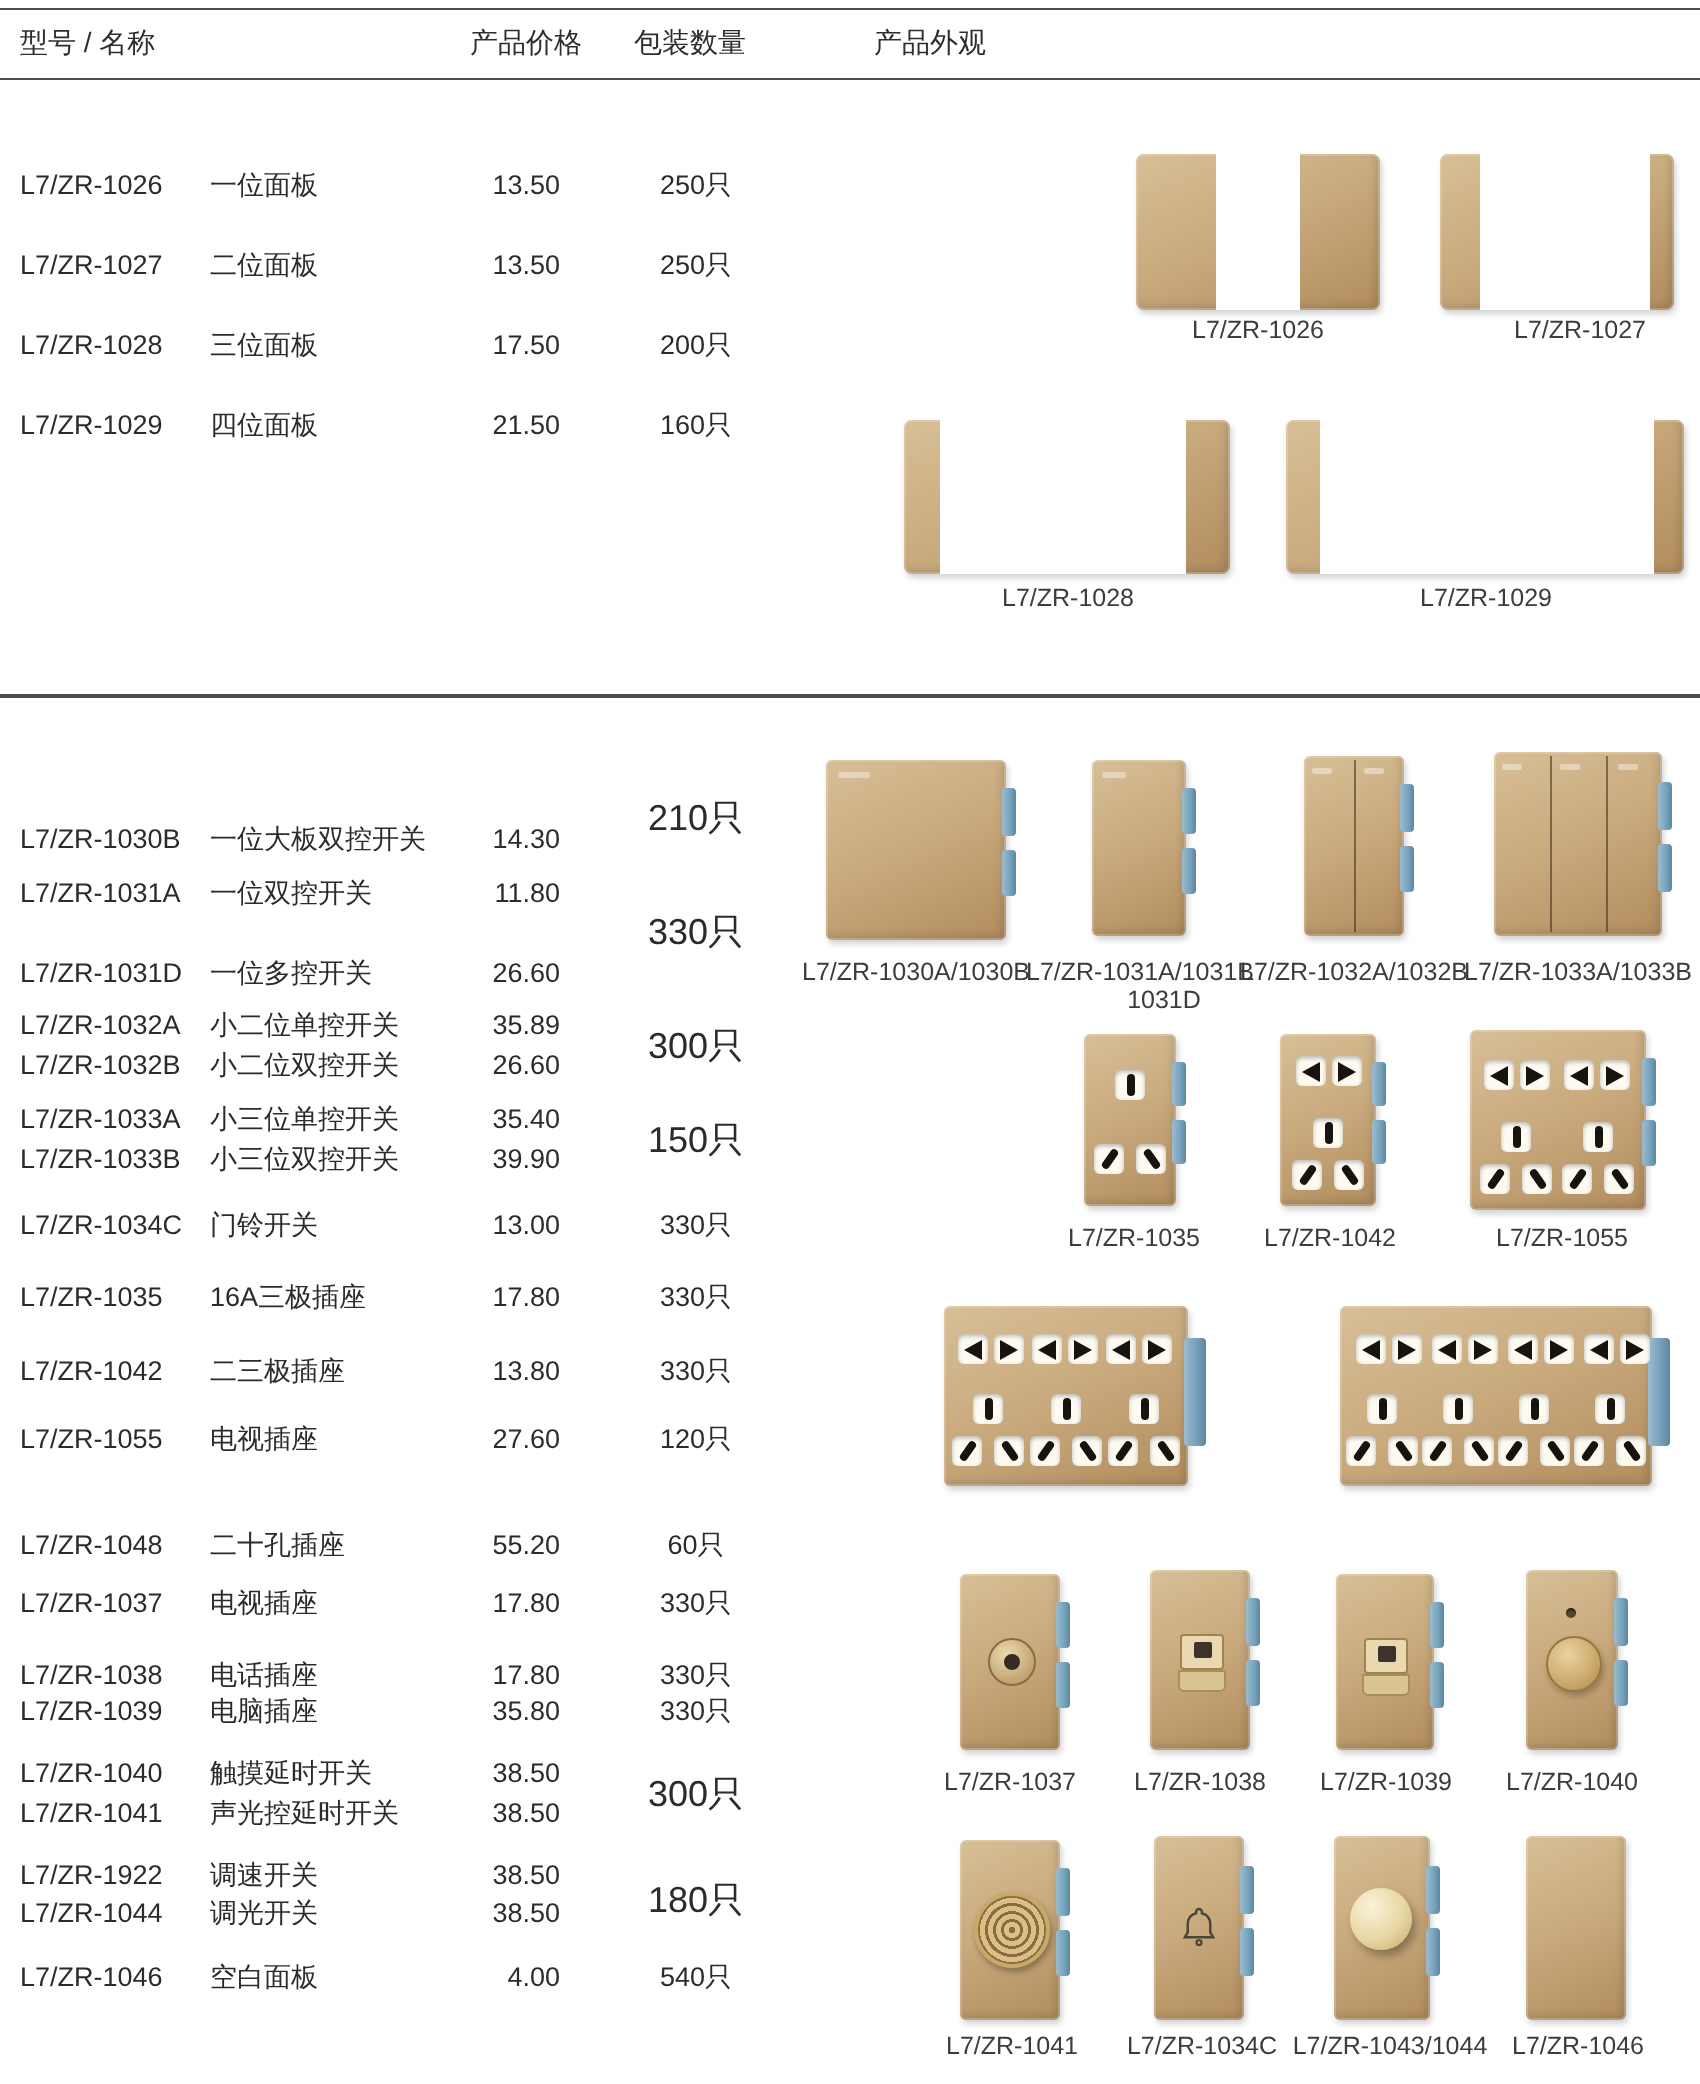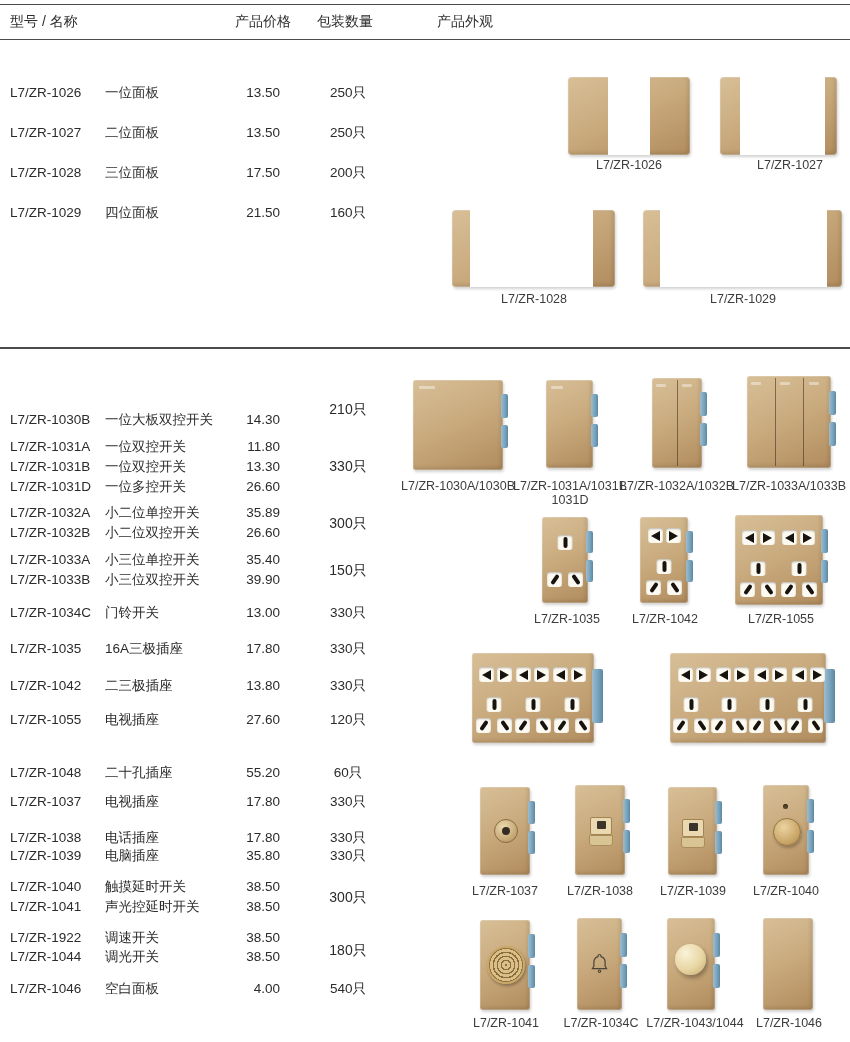--- a/index.html
+++ b/index.html
@@ -7,21 +7,21 @@
         font-family:"Liberation Sans","DejaVu Sans",sans-serif;color:var(--text-dark,#2b2b2d);}
   .hline{position:absolute;left:0;right:0;height:1px;background:var(--line-dark,#4b4b4d);}
   .hline.thick{height:2px;}
   .hdr{position:absolute;font-size:14px;color:#2e2e30;white-space:nowrap;}
   
   .r{position:absolute;left:0;width:450px;height:18px;font-size:13.5px;line-height:18px;white-space:nowrap;}
   .r .m{position:absolute;left:10px;}
   .r .n{position:absolute;left:105px;}
   .r .p{position:absolute;left:222px;width:58px;text-align:right;}
   .r .q{position:absolute;left:314px;width:68px;text-align:center;}
-  .qg{position:absolute;left:314px;width:68px;text-align:center;font-size:14px;height:18px;line-height:18px;}
+  .qg{position:absolute;left:314px;width:68px;text-align:center;font-size:18px;height:18px;line-height:18px;}
   
   .cap{position:absolute;font-size:12.5px;color:#3c3c3e;white-space:nowrap;transform:translateX(-50%);}
   
   .panel{position:absolute;border-radius:4px;
          background:linear-gradient(155deg,var(--panel-gold-light,#d8bf97),var(--panel-gold,#c8a97c) 50%,var(--panel-gold-dark,#b18c5e));
          box-shadow:inset 0 0 0 1px rgba(255,255,255,.22), inset -2px -2px 4px rgba(0,0,0,.13), 1px 2px 3px rgba(0,0,0,.18);}
   .win{position:absolute;top:0;bottom:0;background:#fff;}
   .seam{position:absolute;top:2px;bottom:2px;width:1px;background:rgba(58,42,20,.55);}
   .brand{position:absolute;top:6px;width:16px;height:3px;background:rgba(255,255,255,.4);border-radius:1px;}
   .clipt,.clipb{position:absolute;right:-5px;width:7px;border-radius:2px;
@@ -121,25 +121,20 @@
     <span class="n">一位大板双控开关</span>
     <span class="p">14.30</span>
   </div>
   <div class="qg" style="top:400px">210只</div>
 
   <div class="r" style="top:438px">
     <span class="m">L7/ZR-1031A</span>
     <span class="n">一位双控开关</span>
     <span class="p">11.80</span>
   </div>
-  <div class="r" style="top:458px">
-    <span class="m">L7/ZR-1031B</span>
-    <span class="n">一位双控开关</span>
-    <span class="p">13.30</span>
-  </div>
   <div class="r" style="top:478px">
     <span class="m">L7/ZR-1031D</span>
     <span class="n">一位多控开关</span>
     <span class="p">26.60</span>
   </div>
   <div class="qg" style="top:457px">330只</div>
 
   <div class="r" style="top:504px">
     <span class="m">L7/ZR-1032A</span>
     <span class="n">小二位单控开关</span>
@@ -264,21 +259,21 @@
     <span class="brand" style="left:4px;width:10px"></span>
     <span class="brand" style="left:33px;width:10px"></span>
     <span class="brand" style="left:62px;width:10px"></span>
     <span class="seam" style="left:28px"></span>
     <span class="seam" style="left:56px"></span>
     <span class="clipt"></span>
     <span class="clipb"></span>
   </div>
   <div class="cap" style="left:458px;top:479px">L7/ZR-1030A/1030B</div>
   <div class="cap" style="left:570px;top:479px">L7/ZR-1031A/1031B</div>
-  <div class="cap" style="left:570px;top:493px">1031D</div>
+  <div class="cap" style="left:582px;top:493px">1031D</div>
   <div class="cap" style="left:677px;top:479px">L7/ZR-1032A/1032B</div>
   <div class="cap" style="left:789px;top:479px">L7/ZR-1033A/1033B</div>
 
   <div class="panel" style="left:542px;top:517px;width:46px;height:86px;border-radius:3px">
     <span class="h3g" style="left:5px;top:18px;width:36px;height:52px">
         <span class="rec rv">
           <i class="sb"></i>
         </span>
         <span class="rec rl">
           <i class="sb sbl"></i>

